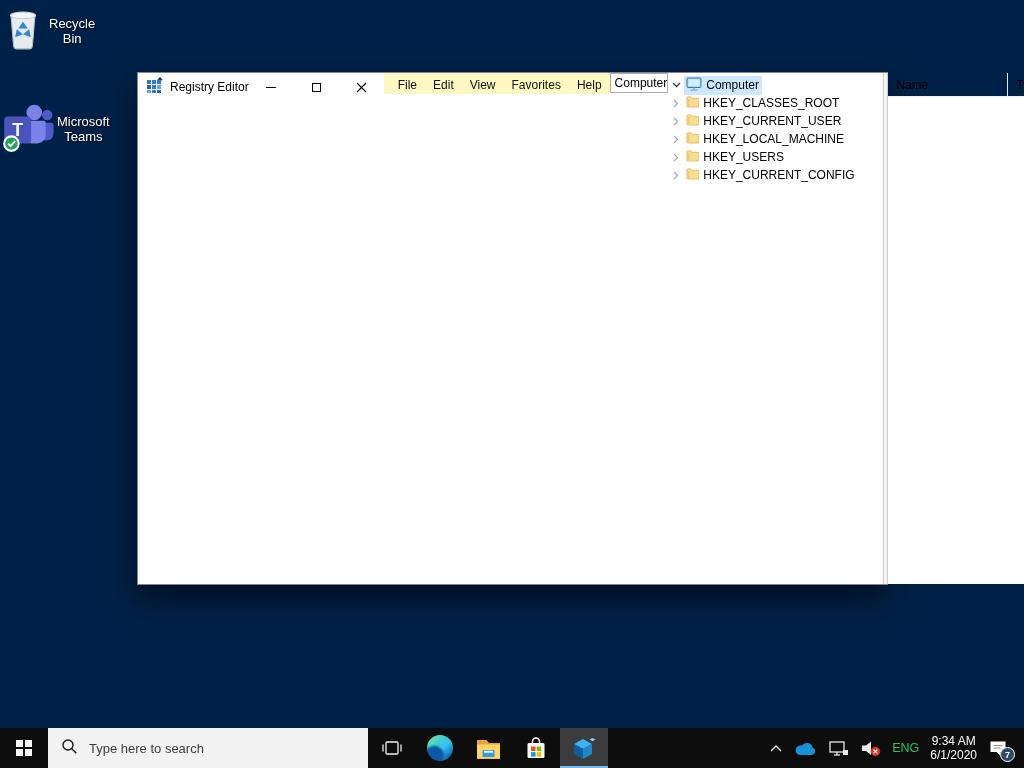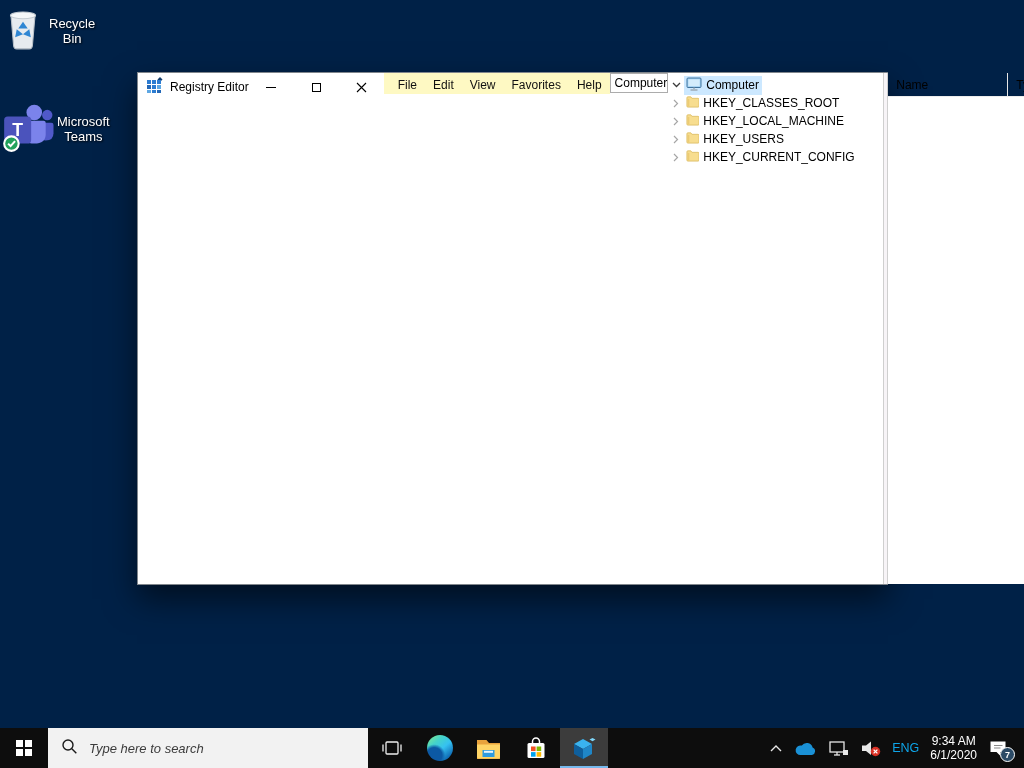--- a/index.html
+++ b/index.html
@@ -43,32 +43,32 @@
   .hcell.c-name, .hcell.c-type { width:120px; flex:none; }
   .hcell.c-data { flex:1; border-right:none; }
   .list-body { flex:1; background:#fff; }
 
   
   .taskbar { position:absolute; left:0; bottom:0; width:1024px; height:40px; background:#0d0d0d; display:flex; align-items:stretch; }
   .tb-btn { width:48px; display:flex; align-items:center; justify-content:center; cursor:pointer; position:relative; flex:none; }
   .startlogo { display:grid; grid-template-columns:7px 7px; grid-template-rows:7px 7px; gap:2px; }
   .startlogo span { background:#fff; }
   .searchbox { width:320px; flex:none; background:#f2f2f2; display:flex; align-items:center; gap:11px; padding-left:13px; cursor:text; }
-  .searchbox .ph { font-size:13px; color:#3c3c3c;font-style:italic; }
+  .searchbox .ph { font-size:13px; color:#3c3c3c; }
   .tb-btn.active { background:#3c3c3c; }
   .tb-btn.active .underline { position:absolute; left:0; bottom:0; width:100%; height:2px; background:#76b9ed; }
 
   .edge-circle { width:26px; height:26px; border-radius:50%;
     background:
       radial-gradient(circle at 28% 78%, #0c59a4 0%, #0c59a4 28%, rgba(12,89,164,0) 40%),
       linear-gradient(140deg, #8bed86 0%, #45d3c9 30%, #35c1f1 55%, #1272ba 82%, #0c59a4 100%); }
 
   .tray { margin-left:auto; display:flex; align-items:center; gap:11px; padding-right:10px; }
   .tray-item { display:flex; align-items:center; justify-content:center; cursor:pointer; position:relative; }
-  .tray-text { color:#0ea5e9; font-size:12.5px; }
+  .tray-text { color:#22c55e; font-size:12.5px; }
   .clock { color:#fff; font-size:12px; line-height:14px; text-align:center; cursor:pointer; }
   .badge { position:absolute; right:-7px; bottom:-5px; width:15px; height:15px; border-radius:50%;
            background:#2b4a66; border:1.5px solid #fff; color:#fff; font-size:9px; font-weight:bold;
            display:flex; align-items:center; justify-content:center; }
 </style>
 </head>
 <body>
 
 <div class="desktop-icon" id="recycle">
   <span>
@@ -179,20 +179,36 @@
           <span>
             <svg width="13" height="13" viewBox="0 0 14 14">
                 <path d="M1 3 q0 -1 1 -1 h3.2 l1.2 1.6 h6.6 q1 0 1 1 V12 q0 1 -1 1 H2 q-1 0 -1 -1 z" fill="#f7dd8f" stroke="#dfc06a"></path>
                 <rect x="1.6" y="4.2" width="2" height="8.2" fill="#eccb74"></rect>
               </svg>
           </span>
           <span>HKEY_CLASSES_ROOT</span>
         </span>
       </div>
 
+      <div class="tree-row child">
+        <span class="chev">
+          <svg width="6" height="9" viewBox="0 0 6 9">
+              <path d="M1 1 L4.5 4.5 L1 8" stroke="#a6a6a6" stroke-width="1.2" fill="none"></path>
+            </svg>
+        </span>
+        <span class="node">
+          <span>
+            <svg width="13" height="13" viewBox="0 0 14 14">
+                <path d="M1 3 q0 -1 1 -1 h3.2 l1.2 1.6 h6.6 q1 0 1 1 V12 q0 1 -1 1 H2 q-1 0 -1 -1 z" fill="#f7dd8f" stroke="#dfc06a"></path>
+                <rect x="1.6" y="4.2" width="2" height="8.2" fill="#eccb74"></rect>
+              </svg>
+          </span>
+          <span>HKEY_CURRENT_USER</span>
+        </span>
+      </div>
 
       <div class="tree-row child">
         <span class="chev">
           <svg width="6" height="9" viewBox="0 0 6 9">
               <path d="M1 1 L4.5 4.5 L1 8" stroke="#a6a6a6" stroke-width="1.2" fill="none"></path>
             </svg>
         </span>
         <span class="node">
           <span>
             <svg width="13" height="13" viewBox="0 0 14 14">

